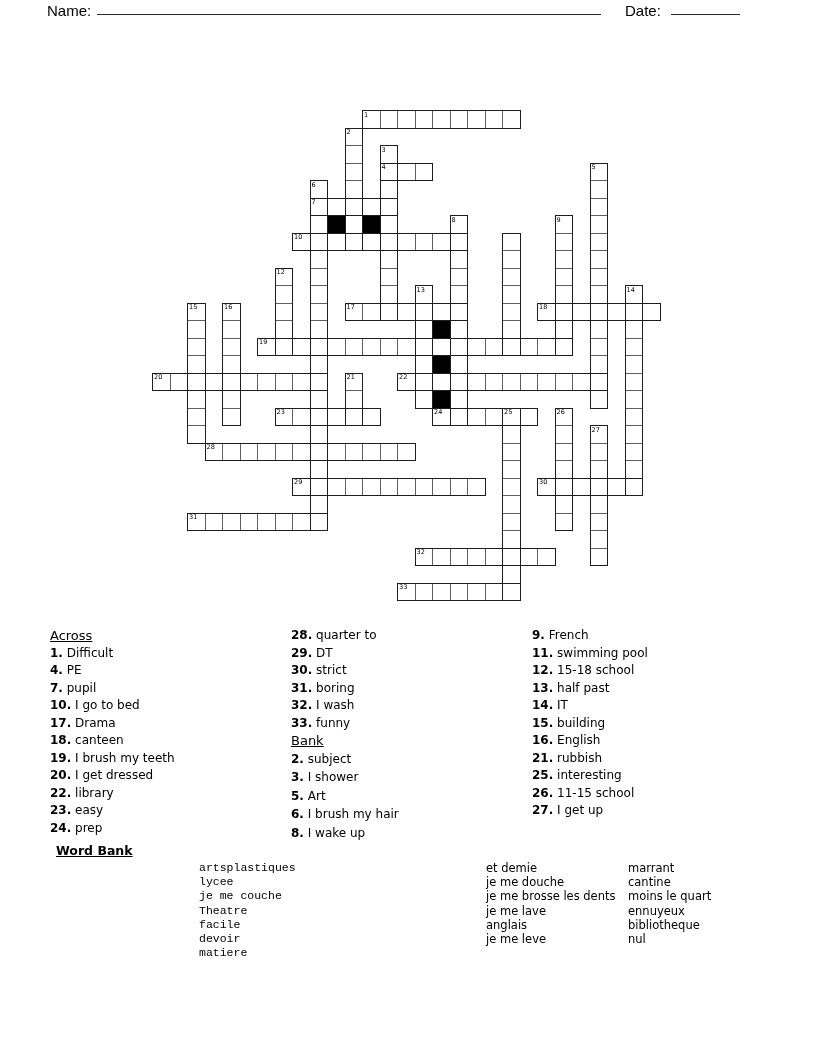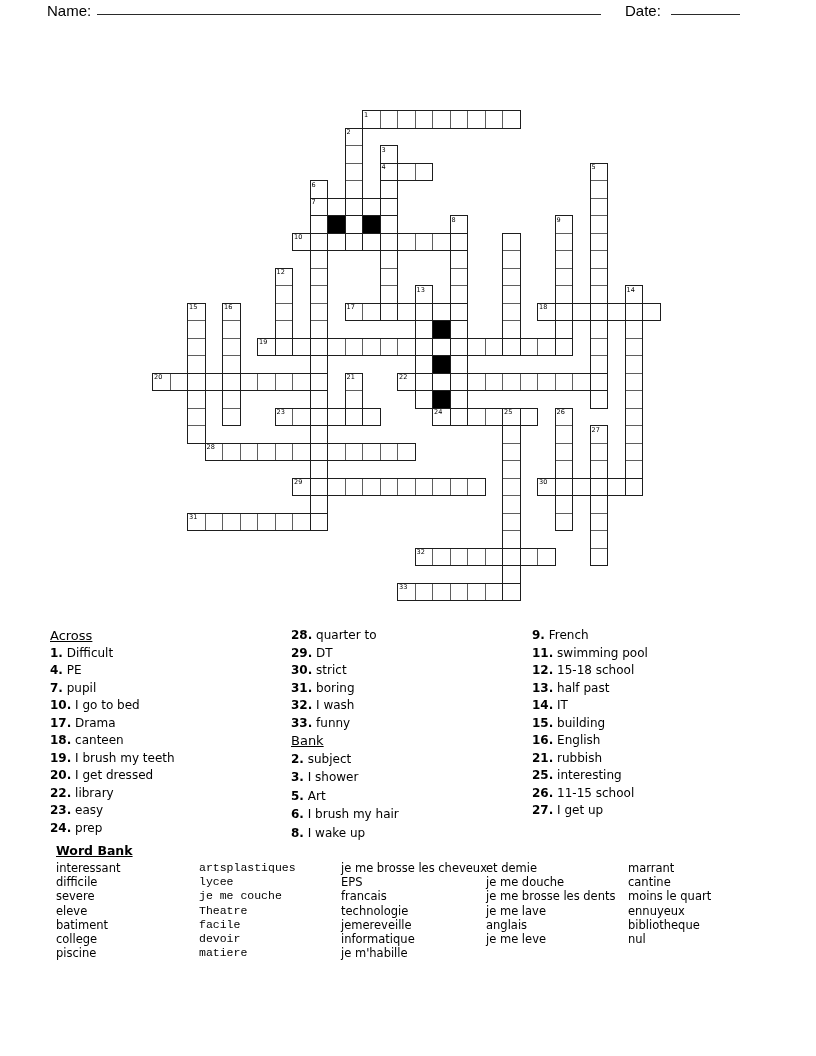--- a/index.html
+++ b/index.html
@@ -449,47 +449,29 @@
         <div class="clue"><span class="cnum">16.</span><span> English</span></div>
         <div class="clue"><span class="cnum">21.</span><span> rubbish</span></div>
         <div class="clue"><span class="cnum">25.</span><span> interesting</span></div>
         <div class="clue"><span class="cnum">26.</span><span> 11-15 school</span></div>
         <div class="clue"><span class="cnum">27.</span><span> I get up</span></div>
       </div>
   </div>
 
   <div class="wordbank-area">
     <div class="wb-head">Word Bank</div>
-  <div class="wb-col" style="left: 50px;">
-        <div class="wb-item">interessant</div>
-        <div class="wb-item">difficile</div>
-        <div class="wb-item">severe</div>
-        <div class="wb-item">eleve</div>
-        <div class="wb-item">batiment</div>
-        <div class="wb-item">college</div>
-        <div class="wb-item">piscine</div>
-      </div>
       <div class="wb-col" style="left: 193px; font-family: Liberation Mono, monospace;">
         <div class="wb-item">artsplastiques</div>
         <div class="wb-item">lycee</div>
         <div class="wb-item">je me couche</div>
         <div class="wb-item">Theatre</div>
         <div class="wb-item">facile</div>
         <div class="wb-item">devoir</div>
         <div class="wb-item">matiere</div>
       </div>
-      <div class="wb-col" style="left: 335px;">
-        <div class="wb-item">je me brosse les cheveux</div>
-        <div class="wb-item">EPS</div>
-        <div class="wb-item">francais</div>
-        <div class="wb-item">technologie</div>
-        <div class="wb-item">jemereveille</div>
-        <div class="wb-item">informatique</div>
-        <div class="wb-item">je m'habille</div>
-      </div>
       <div class="wb-col" style="left: 622px;">
         <div class="wb-item">marrant</div>
         <div class="wb-item">cantine</div>
         <div class="wb-item">moins le quart</div>
         <div class="wb-item">ennuyeux</div>
         <div class="wb-item">bibliotheque</div>
         <div class="wb-item">nul</div>
       </div>
       <div class="wb-col" style="left: 480px;">
         <div class="wb-item">et demie</div>

